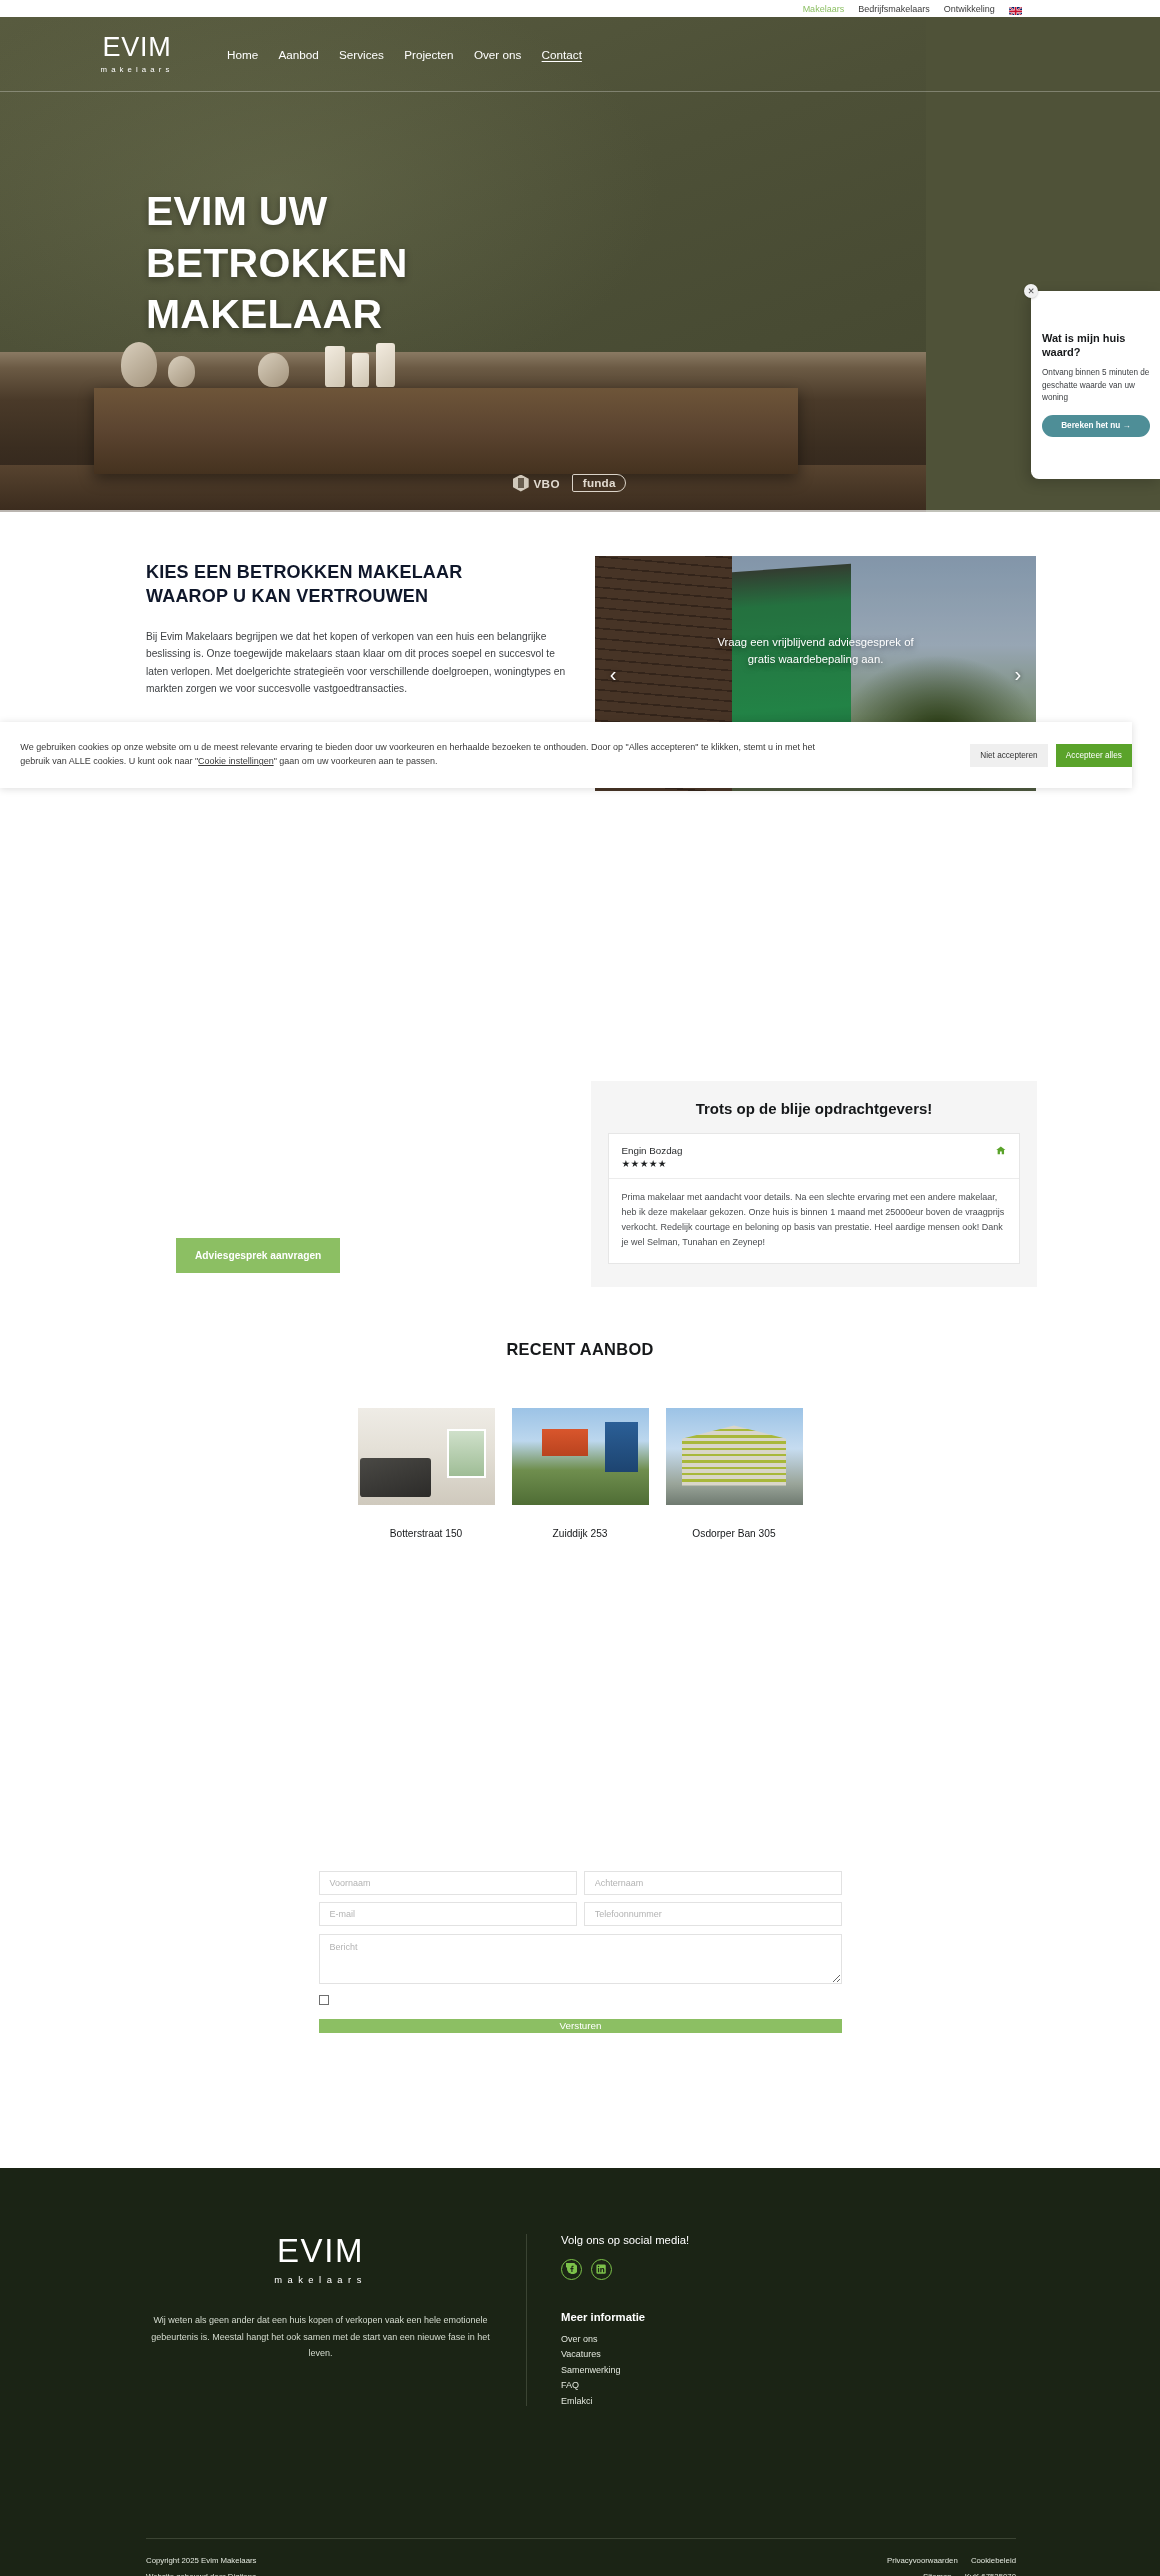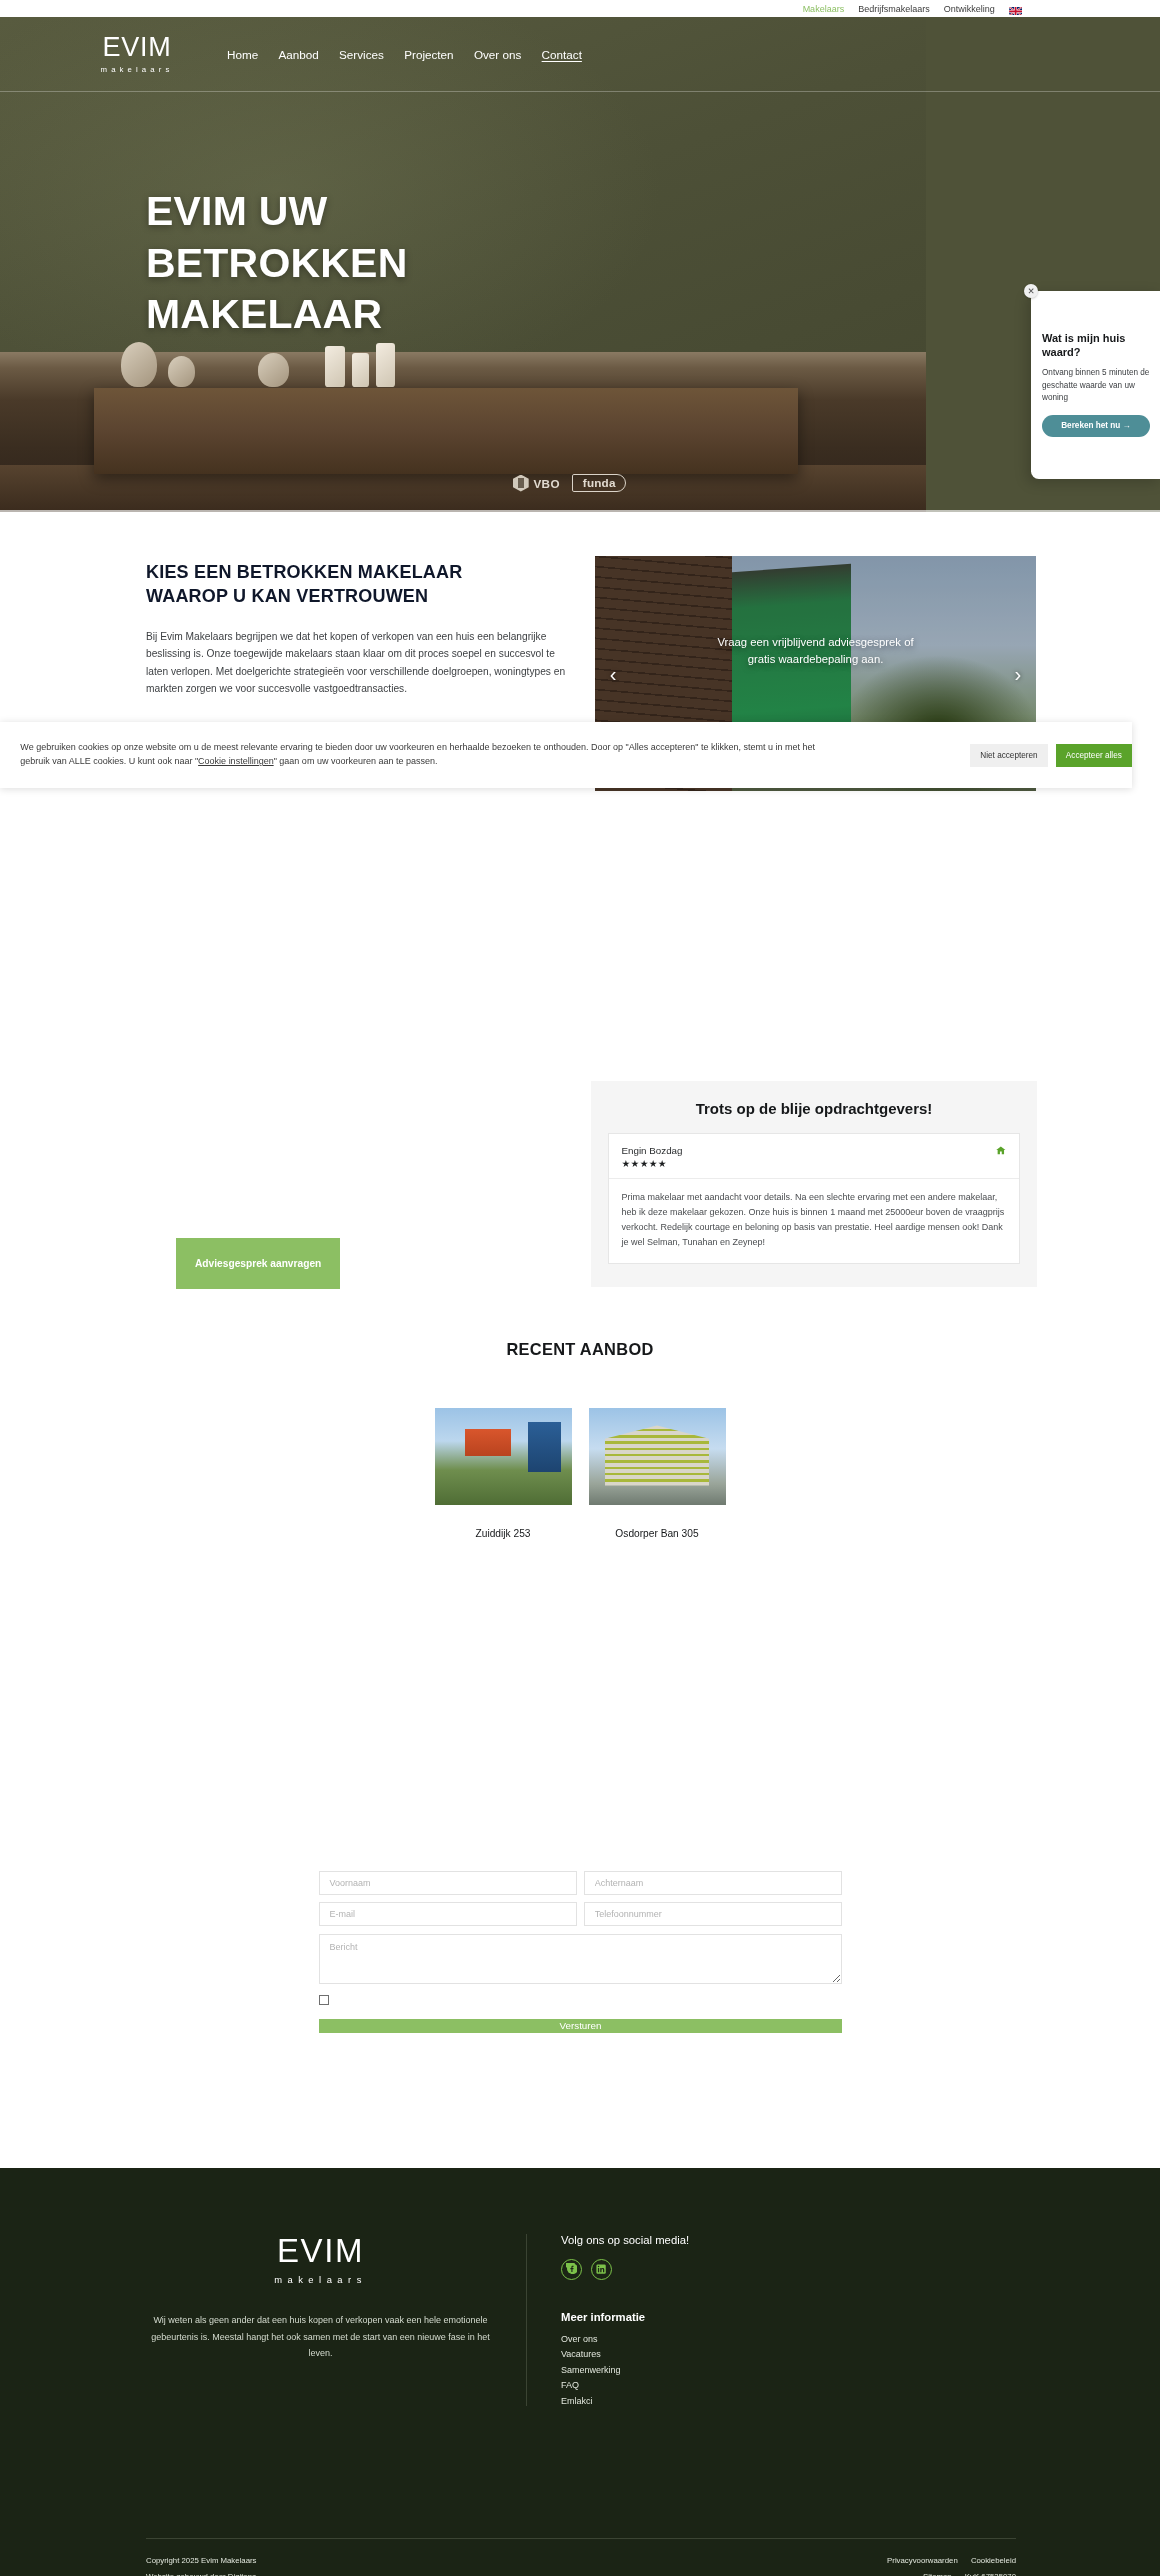--- a/index.html
+++ b/index.html
@@ -212,21 +212,21 @@
   }
   .review-name { font-size: 9.8px; color:#2a2c2e; font-weight: 400; }
   .review-stars { font-size: 9.8px; letter-spacing: 0.3px; color:#1b1d1f; margin-top: 2.3px; }
   .review-house { color:#5aa32a; font-size: 11px; }
   .review-body { padding: 11px 12.5px 12.5px 12.5px; font-size: 9px; color:#4b4e51; line-height: 1.66; }
 
   
   .cta-advies {
     position:absolute; left: 176px; top: 1238px;
     background:#8cbf63; color:#fff; border:none; font-size: 10.2px; font-weight: 700;
-    padding: 20px 19px; cursor:pointer; font-family:"Liberation Sans", sans-serif;
+    padding: 12px 19px; cursor:pointer; font-family:"Liberation Sans", sans-serif;
   }
 
   
   .recent {
     position:absolute; left:0; top: 1340px; width: 1160px;
   }
   .recent-title {
     text-align:center; font-size: 16.4px; font-weight: 700; color:#16181a; letter-spacing:0.3px;
   }
   .recent-grid {
@@ -454,20 +454,24 @@
       </div>
       <div class="review-body">Prima makelaar met aandacht voor details. Na een slechte ervaring met een andere makelaar, heb ik deze makelaar gekozen. Onze huis is binnen 1 maand met 25000eur boven de vraagprijs verkocht. Redelijk courtage en beloning op basis van prestatie. Heel aardige mensen ook! Dank je wel Selman, Tunahan en Zeynep!</div>
     </div>
   </div>
 
   <button class="cta-advies">Adviesgesprek aanvragen</button>
 
   <div class="recent">
     <h2 class="recent-title">RECENT AANBOD</h2>
     <div class="recent-grid">
+      <div class="listing">
+        <div class="listing-img img-livingroom"></div>
+        <div class="listing-label">Botterstraat 150</div>
+      </div>
       <div class="listing">
         <div class="listing-img img-house"></div>
         <div class="listing-label">Zuiddijk 253</div>
       </div>
       <div class="listing">
         <div class="listing-img img-building"></div>
         <div class="listing-label">Osdorper Ban 305</div>
       </div>
     </div>
   </div>

